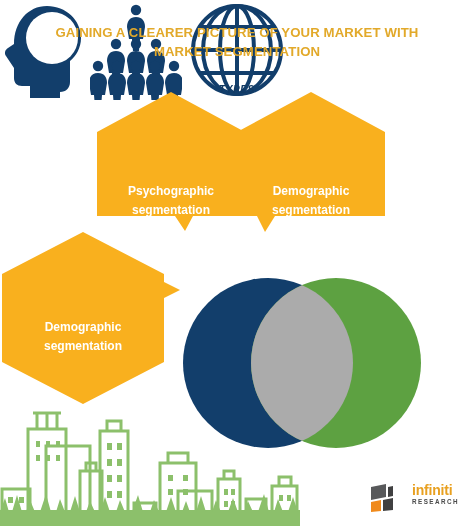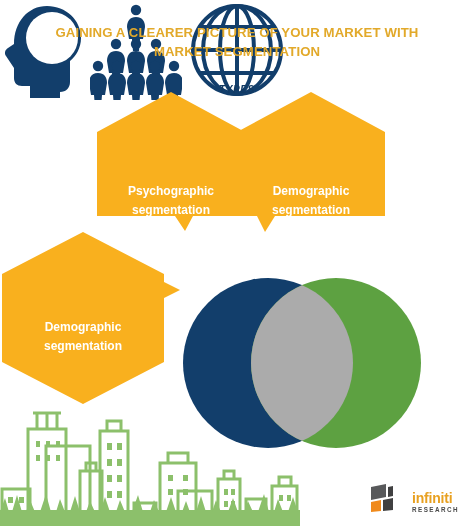--- a/index.html
+++ b/index.html
@@ -42,21 +42,21 @@
 
   #hex3{left:237px;top:92px;}
 
   
   .venn{position:absolute;left:183px;top:278px;}
 
   
   .skyline{position:absolute;left:0;bottom:0;}
 
   
-  .logo{position:absolute;left:370px;top:483px;display:flex;align-items:flex-end;gap:6px;}
+  .logo{position:absolute;left:370px;top:483px;display:flex;align-items:flex-start;gap:6px;}
   .logo-mark{flex:0 0 auto;}
   .logo-text{display:flex;flex-direction:column;line-height:1;}
   .logo-name{font-size:14px;font-weight:bold;color:#E8A020;letter-spacing:-.2px;}
   .logo-sub{font-size:6.3px;font-weight:bold;color:#4A4A4A;letter-spacing:1.45px;margin-top:1.5px;}
 </style>
 </head>
 <body>
 
 <div class="canvas">
 

